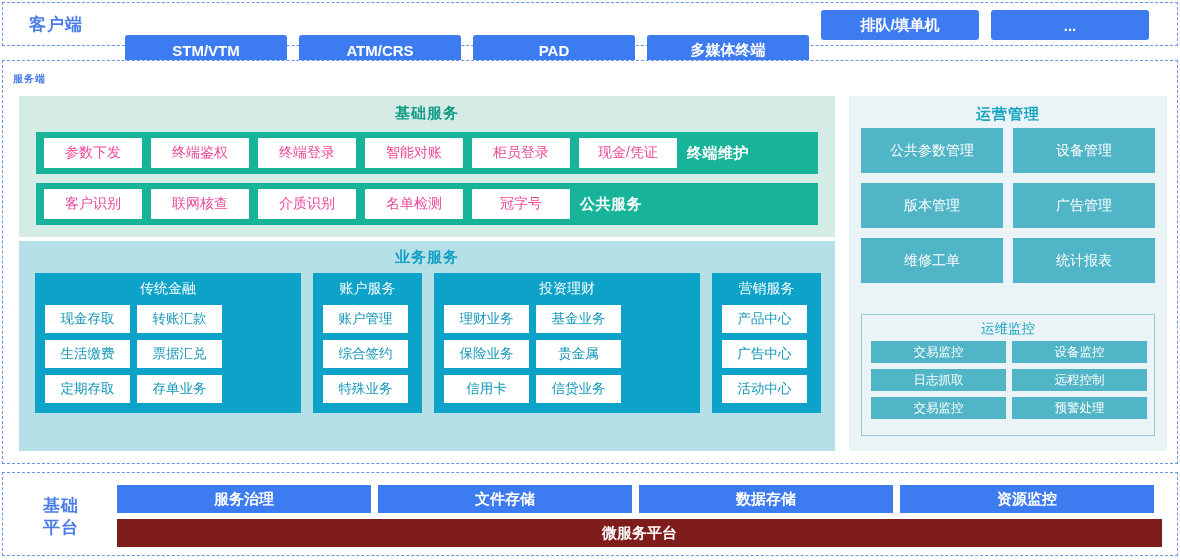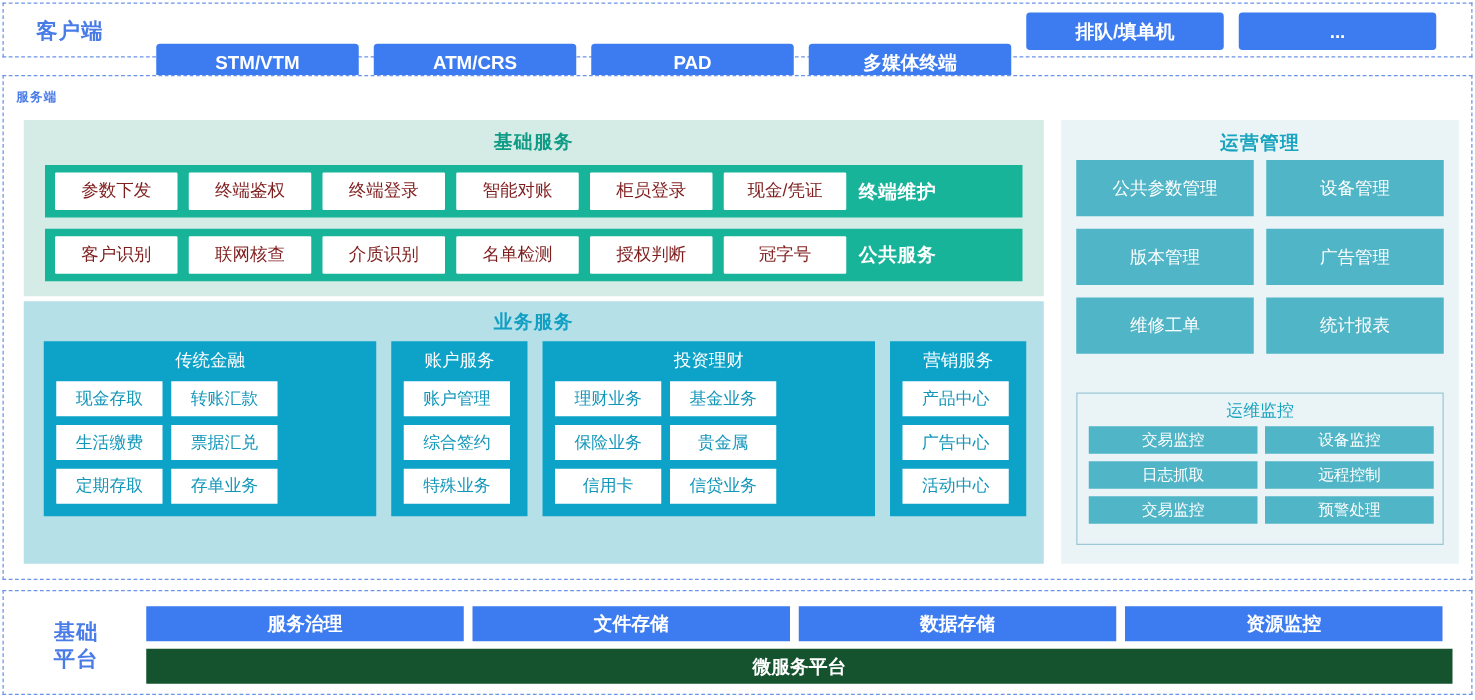--- a/index.html
+++ b/index.html
@@ -83,21 +83,21 @@
     width: 782px; height: 42px;
     background: #17b49a;
     display: flex; align-items: center;
     padding-left: 8px;
   }
   #teal-bar-1 { top: 36px; }
   #teal-bar-2 { top: 87px; }
   .teal-bar .cells { display: flex; gap: 9px; }
   .wcell {
     background: #ffffff;
-    color: #7f1d1d;
+    color: #ec4899;
     font-size: 14px;
     height: 30px; width: 98px;
     display: flex; align-items: center; justify-content: center;
     border-radius: 1px;
   }
   .bar-tag {
     color: #ffffff; font-size: 15px; font-weight: bold;
     margin-left: 10px; letter-spacing: 0.5px; white-space: nowrap;
   }
 
@@ -180,21 +180,21 @@
   }
   .plat-cell {
     background: #3d7bf0; color: #ffffff;
     font-size: 15px; font-weight: bold;
     width: 254px; height: 28px;
     display: flex; align-items: center; justify-content: center;
   }
   #platform-bottom {
     position: absolute; left: 114px; top: 46px;
     width: 1045px; height: 28px;
-    background: #14532d; color: #ffffff;
+    background: #7f1d1d; color: #ffffff;
     font-size: 15px; font-weight: bold;
     display: flex; align-items: center; justify-content: center;
   }
 </style>
 </head>
 <body>
 
 <div class="page">
 
   <div class="band" id="band-client">
@@ -228,21 +228,20 @@
           </div>
           <div class="bar-tag">终端维护</div>
         </div>
 
         <div class="teal-bar" id="teal-bar-2">
           <div class="cells">
             <div class="wcell">客户识别</div>
             <div class="wcell">联网核查</div>
             <div class="wcell">介质识别</div>
             <div class="wcell">名单检测</div>
-            <div class="wcell">授权判断</div>
             <div class="wcell">冠字号</div>
           </div>
           <div class="bar-tag">公共服务</div>
         </div>
       </div>
 
       <div id="biz-panel">
         <div class="panel-title-cyan">业务服务</div>
 
         <div id="biz-groups">

